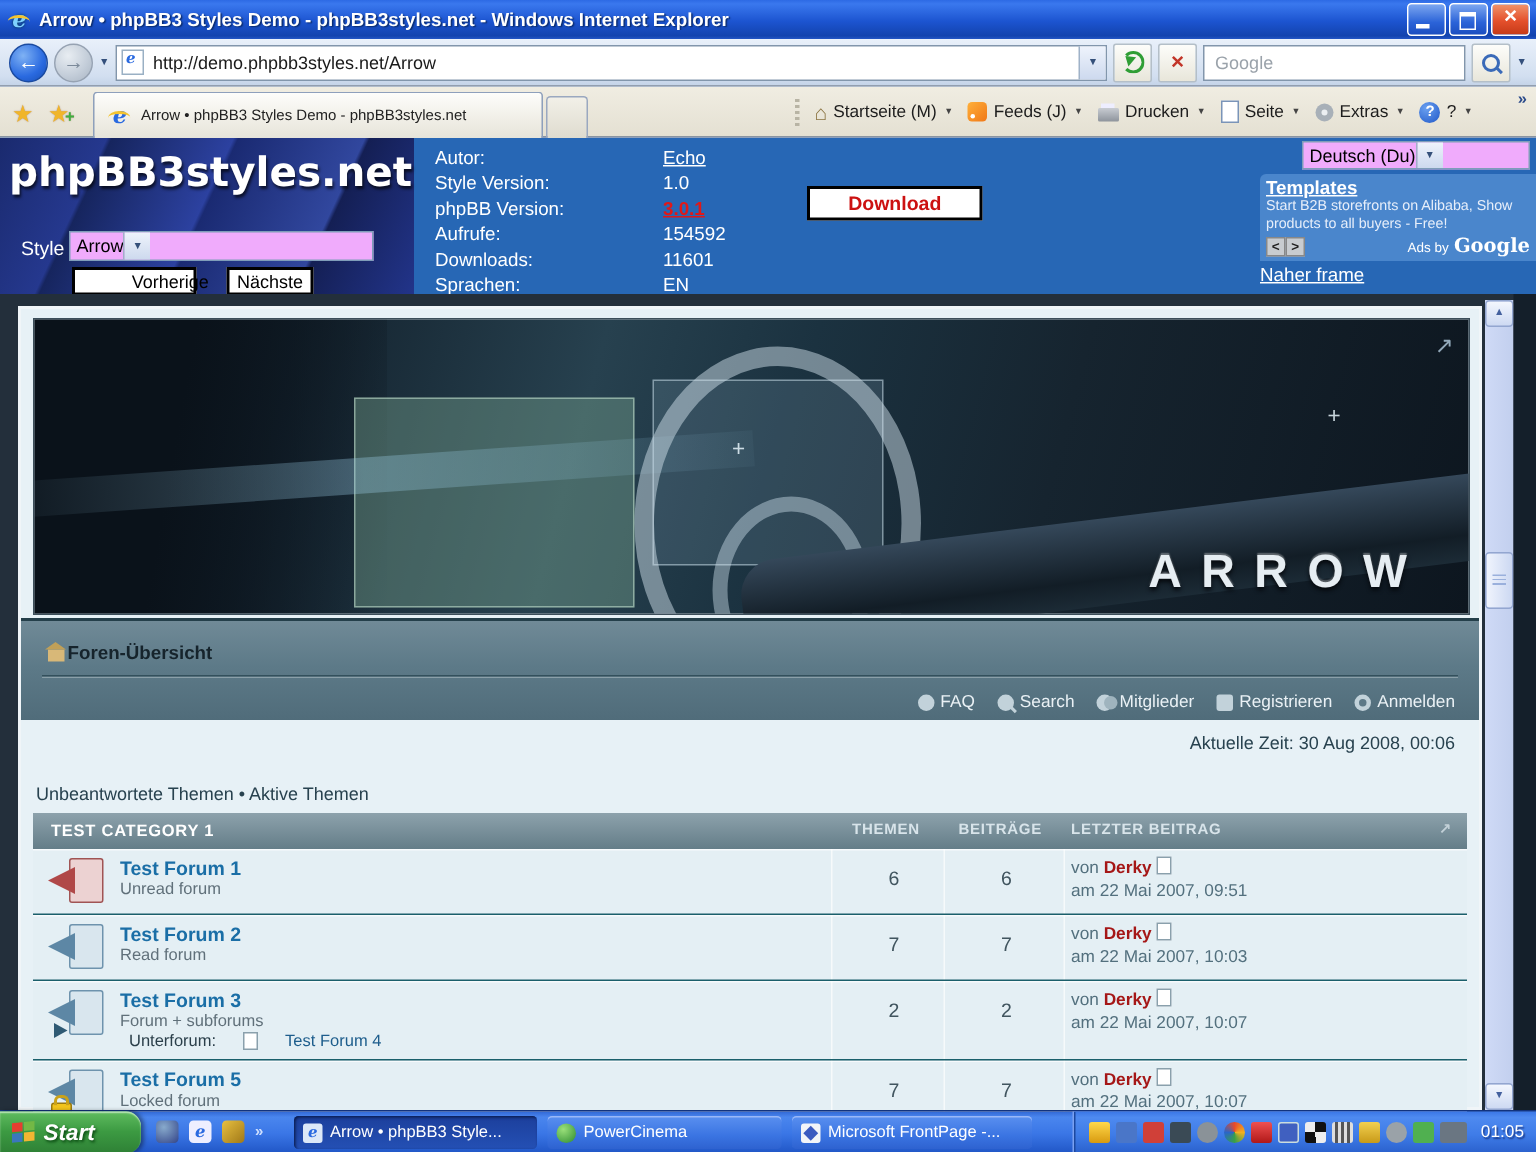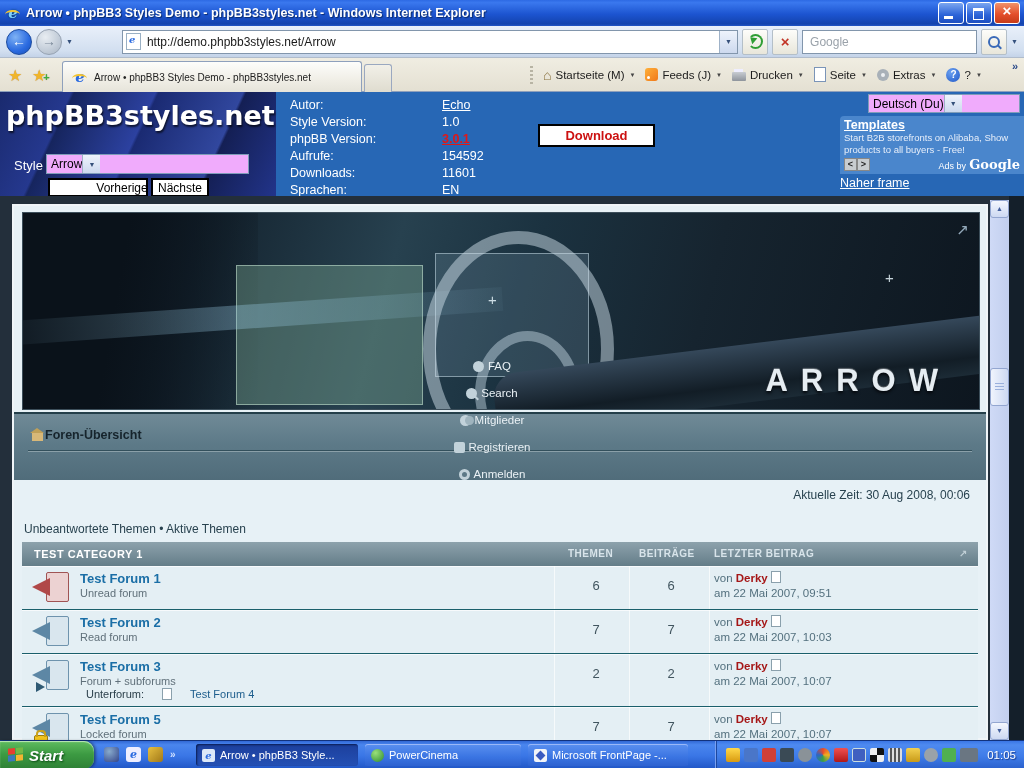--- a/index.html
+++ b/index.html
@@ -30,21 +30,21 @@
   
   .addrbar{left:0;top:26px;width:1024px;height:32px;
     background:linear-gradient(180deg,#e9f0fa,#d2dff0 80%,#c4d3e8);border-bottom:1px solid #b0bccc;
     display:flex;align-items:center;box-sizing:border-box;padding:0 6px;gap:4px;}
   .navcirc{width:24px;height:24px;border-radius:50%;border:1px solid #1a4aa0;
     background:radial-gradient(circle at 35% 30%,#7fb2f4,#2a6ae0 60%,#174eb4);
     color:#fff;font-size:14px;text-align:center;line-height:22px;}
   .navcirc.fwd{background:radial-gradient(circle at 35% 30%,#e8edf2,#c2ccd8 60%,#a8b4c2);
     border-color:#96a2b2;color:#7c8a9a;}
   .smallarrow{font-size:7px;color:#34507c;}
-  .urlbox{flex:1;height:22px;background:#fff;border:1px solid #8296ac;display:flex;align-items:center;padding-left:3px;margin-left:45px;}
+  .urlbox{flex:1;height:22px;background:#fff;border:1px solid #8296ac;display:flex;align-items:center;padding-left:3px;}
   .pageico{width:13px;height:15px;background:#fff;border:1px solid #9ab0c4;position:relative;margin-right:4px;}
   .pageico::after{content:"e";position:absolute;left:2px;top:0px;font:bold italic 10px "DejaVu Serif",serif;color:#2a6ae0;}
   .urlinput{flex:1;border:none;outline:none;font:12px "Liberation Sans",sans-serif;color:#1a1a1a;background:transparent;}
   .ddbtn{width:18px;height:100%;background:linear-gradient(180deg,#eef3fc,#cdd9ee);
     border-left:1px solid #9fb2c8;display:flex;align-items:center;justify-content:center;
     font-size:7px;color:#35507a;box-sizing:border-box;}
   .sqbtn{width:24px;height:24px;border:1px solid #b4bfc8;border-radius:2px;
     background:linear-gradient(180deg,#fdfdfa,#e8e6da);display:flex;align-items:center;justify-content:center;}
   .refr{width:11px;height:11px;border:2px solid #2f9e35;border-radius:50%;border-left-color:transparent;position:relative;}
   .refr::after{content:"";position:absolute;left:-4px;top:-2px;border:4px solid transparent;border-right:6px solid #2f9e35;transform:rotate(40deg);}
@@ -130,21 +130,21 @@
     color:#e6edf2;text-shadow:0 2px 3px #05080c,0 -1px 1px rgba(255,255,255,.35);}
   .b-tr{position:absolute;top:8px;right:10px;color:#93a9ba;font-size:15px;}
 
   
   .tealband{left:0px;top:206px;width:972px;height:68px;
     background:linear-gradient(180deg,#708a97 0%,#5d7a88 45%,#506c7a 100%);border-top:2px solid #243f4a;box-sizing:border-box;}
   .crumb{left:18px;top:14px;display:flex;align-items:center;gap:2px;color:#16242c;font-weight:bold;font-size:12.5px;}
   .homeic{width:11px;height:8px;background:#d8b878;position:relative;margin-top:3px;}
   .homeic::before{content:"";position:absolute;left:-2px;top:-5px;border-left:7px solid transparent;border-right:7px solid transparent;border-bottom:5px solid #c0a058;}
   .crumbline{left:14px;top:36px;width:944px;height:0;border-top:1px solid #33505c;border-bottom:1px solid rgba(255,255,255,.3);}
-  .navlinks{left:0;top:42px;width:956px;height:24px;display:flex;justify-content:flex-end;align-items:center;gap:15px;color:#eaf1f5;font-size:11.5px;flex-direction:column;}
+  .navlinks{left:0;top:42px;width:956px;height:24px;display:flex;justify-content:flex-end;align-items:center;gap:15px;color:#eaf1f5;font-size:11.5px;}
   .navlink{display:flex;align-items:center;gap:4px;}
   .nic{width:11px;height:11px;border-radius:50%;background:#c2d2da;position:relative;display:inline-block;}
   .nic.srch::after{content:"";position:absolute;left:8px;top:9px;width:5px;height:2px;background:#c2d2da;transform:rotate(45deg);}
   .nic.mem{border-radius:50%;}
   .nic.mem::before{content:"";position:absolute;left:5px;top:1px;width:9px;height:9px;border-radius:50%;background:#9fb4be;}
   .nic.reg{border-radius:2px;}
   .nic.log::after{content:"";position:absolute;left:3px;top:3px;width:5px;height:5px;border-radius:50%;background:#5d7987;}
 
   
   .timeline{left:0;top:282px;width:956px;text-align:right;color:#28424f;font-size:12px;}
@@ -295,21 +295,21 @@
   </div>
 
   <div class="abs siteheader">
     <div class="abs sh-left">
       <div class="abs logo">phpBB3styles.net</div>
       <div class="abs stylelabel">Style</div>
       <div class="abs styleselect">
         <span>Arrow</span>
         <span class="ddbtn">▼</span>
       </div>
-      <div class="abs btn3d" style="left:48px;top:86px;width:100px;height:19px;padding-left:48px;">Vorherige</div>
+      <div class="abs btn3d" style="left:48px;top:86px;width:83px;height:19px;padding-left:48px;">Vorherige</div>
       <div class="abs btn3d" style="left:151px;top:86px;width:58px;height:19px;">Nächste</div>
     </div>
 
     <div class="abs" style="left:290px;top:4px;">
       <div class="inforow">
           <span class="inflabel">Autor:</span>
           <span class="infvalue link">Echo</span>
         </div>
       <div class="inforow">
           <span class="inflabel">Style Version:</span>

